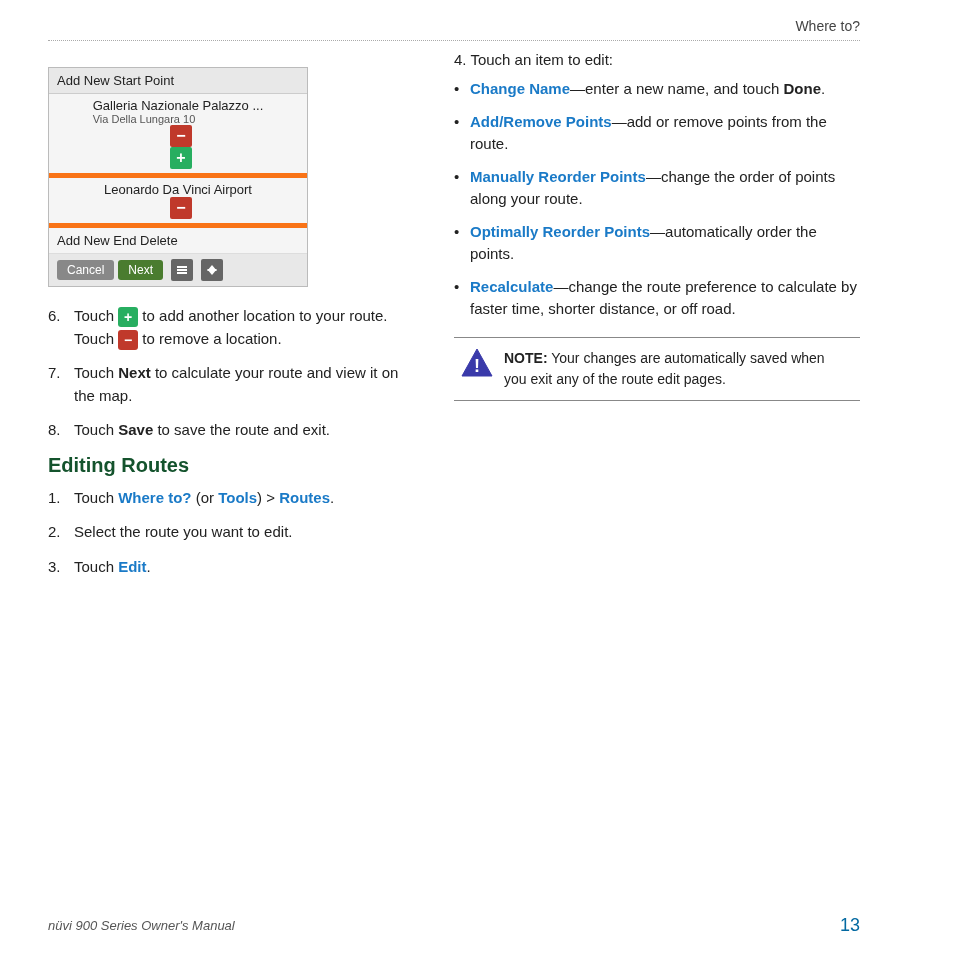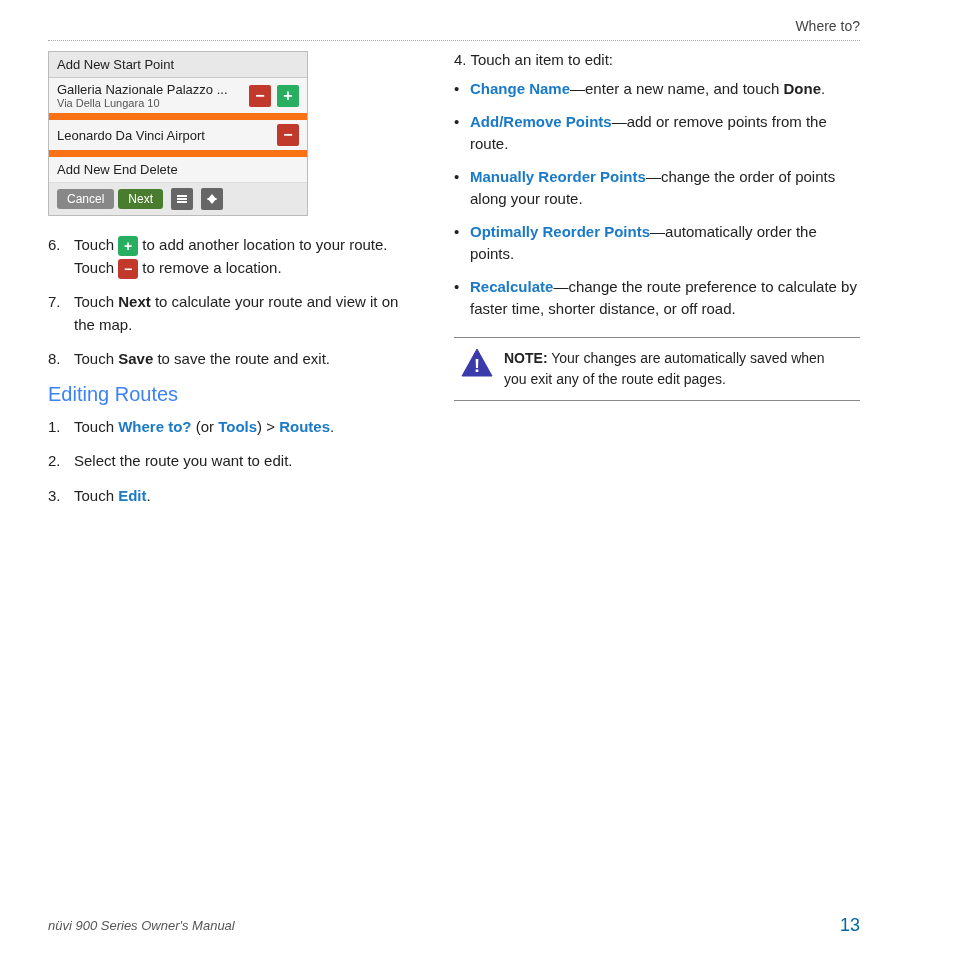--- a/index.html
+++ b/index.html
@@ -35,20 +35,21 @@
 
     
     .content {
       display: flex;
       gap: 36px;
     }
 
     .left-col {
       width: 370px;
       flex-shrink: 0;
+      margin-top: 16px;
     }
 
     .right-col {
       flex: 1;
     }
 
     
     .screenshot-box {
       border: 1px solid #bbb;
       background: #f5f5f5;
@@ -60,22 +61,23 @@
       background: #e8e8e8;
       padding: 5px 8px;
       font-size: 13px;
       color: #222;
       border-bottom: 1px solid #ccc;
     }
     .ss-row {
       display: flex;
       align-items: center;
       padding: 4px 8px;
-      border-bottom: 7px solid #f97316;
+      border-bottom: 5px solid #f97316;
       justify-content: space-between;
+      flex-direction: column;
     }
     .ss-row-text {
       flex: 1;
     }
     .ss-row-text .main-text {
       font-size: 13px;
       color: #222;
     }
     .ss-row-text .sub-text {
       font-size: 11px;
@@ -198,22 +200,22 @@
       height: 20px;
       border-radius: 3px;
       text-align: center;
       line-height: 20px;
       vertical-align: middle;
     }
 
     
     .section-heading {
       font-size: 20px;
-      font-weight: normal;
-      color: #3b82f6;
+      font-weight: bold;
+      color: #14532d;
       margin-bottom: 10px;
       margin-top: 4px;
     }
 
     
     .right-intro {
       font-size: 15px;
       margin-bottom: 10px;
       margin-top: 0;
     }

